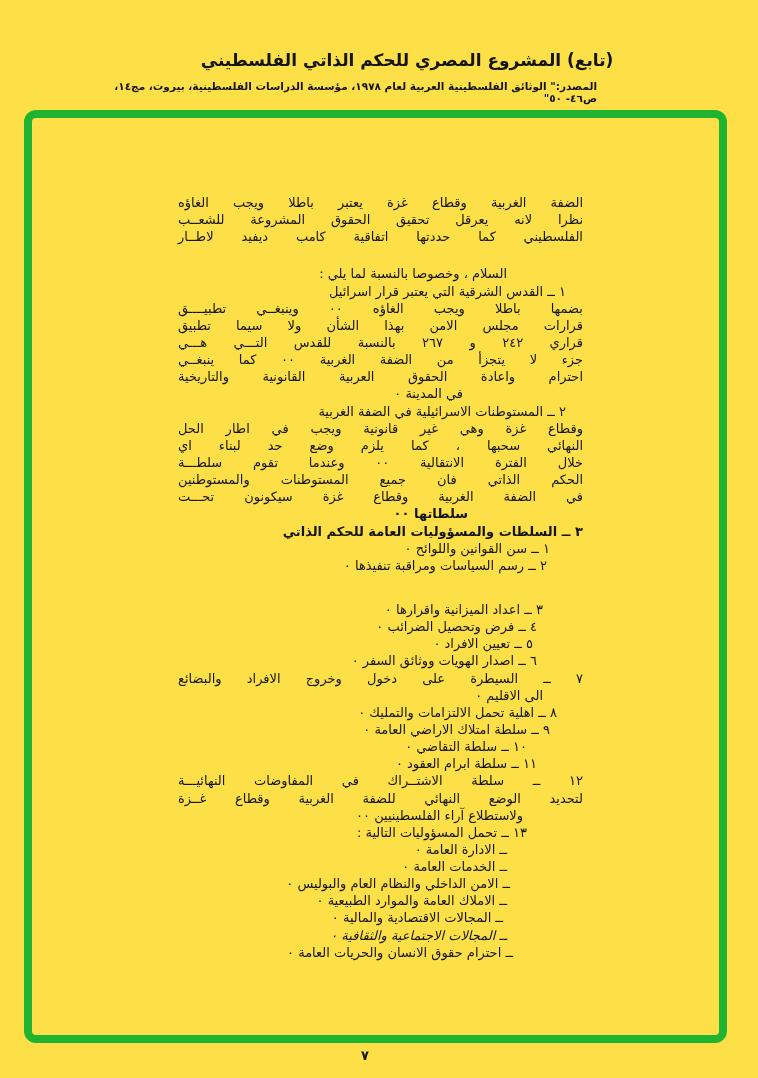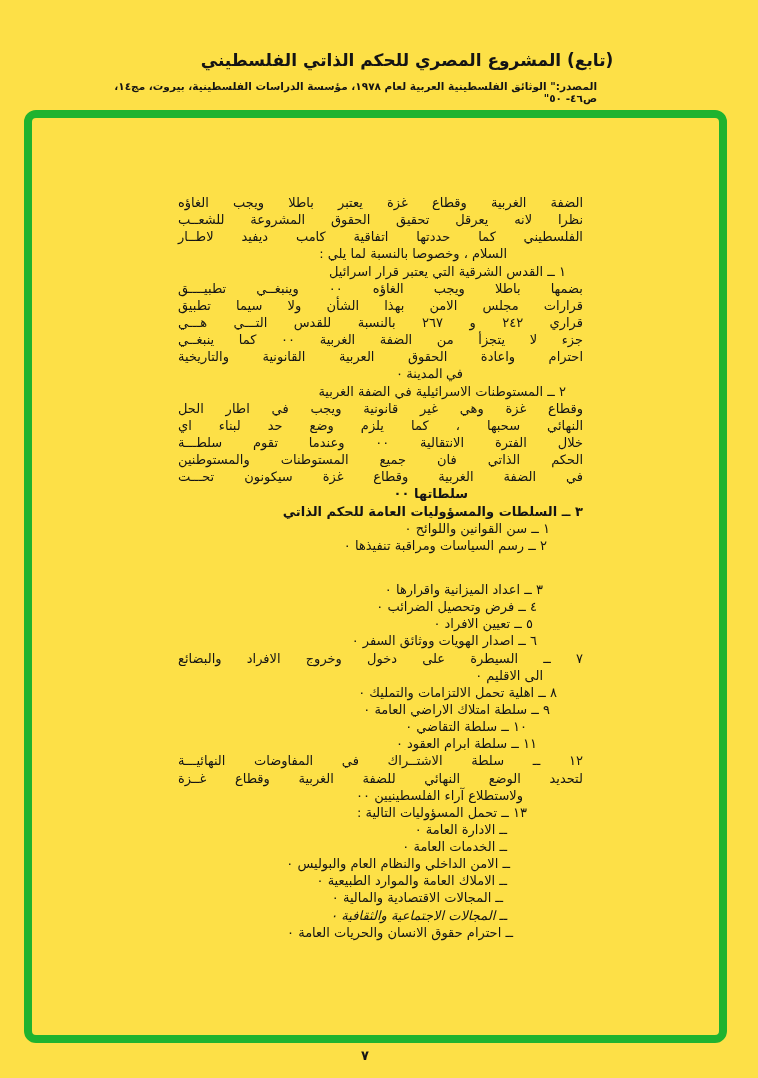--- a/index.html
+++ b/index.html
@@ -92,28 +92,28 @@
   <div class="doc-title">(تابع) المشروع المصري للحكم الذاتي الفلسطيني</div>
 
   <div class="doc-source">المصدر:" الوثائق الفلسطينية العربية لعام ١٩٧٨، مؤسسة الدراسات الفلسطينية، بيروت، مج١٤، ص٤٦- ٥٠"</div>
 
   <div class="frame" style="border-color: rgb(31, 179, 47);"></div>
 
   <div class="body-text" style="color: rgb(20, 20, 20);">
       <div class="line just">الضفة الغربية وقطاع غزة يعتبر باطلا ويجب الغاؤه</div>
       <div class="line just">نظرا لانه يعرقل تحقيق الحقوق المشروعة للشعــب</div>
       <div class="line just">الفلسطيني كما حددتها اتفاقية كامب ديفيد لاطــار</div>
-      <div class="line right" style="padding-right: 76px;">السلام ، وخصوصا بالنسبة لما يلي :</div>
+      <div class="line right" style="padding-right: 76px; margin-top: 20px;">السلام ، وخصوصا بالنسبة لما يلي :</div>
       <div class="line right" style="padding-right: 17px;">١ ــ القدس الشرقية التي يعتبر قرار اسرائيل</div>
       <div class="line just">بضمها باطلا ويجب الغاؤه ٠٠ وينبغــي تطبيــــق</div>
       <div class="line just">قرارات مجلس الامن بهذا الشأن ولا سيما تطبيق</div>
       <div class="line just">قراري ٢٤٢ و ٢٦٧ بالنسبة للقدس التـــي هـــي</div>
       <div class="line just">جزء لا يتجزأ من الضفة الغربية ٠٠ كما ينبغــي</div>
       <div class="line just">احترام واعادة الحقوق العربية القانونية والتاريخية</div>
-      <div class="line right" style="padding-right: 120px; font-family: Liberation Serif, serif;">في المدينة ٠</div>
+      <div class="line right" style="padding-right: 120px;">في المدينة ٠</div>
       <div class="line right" style="padding-right: 17px;">٢ ــ المستوطنات الاسرائيلية في الضفة الغربية</div>
       <div class="line just">وقطاع غزة وهي غير قانونية ويجب في اطار الحل</div>
       <div class="line just">النهائي سحبها ، كما يلزم وضع حد لبناء اي</div>
       <div class="line just">خلال الفترة الانتقالية ٠٠ وعندما تقوم سلطـــة</div>
       <div class="line just">الحكم الذاتي فان جميع المستوطنات والمستوطنين</div>
       <div class="line just">في الضفة الغربية وقطاع غزة سيكونون تحـــت</div>
       <div class="line right" style="padding-right: 115px; font-weight: bold;">سلطاتها ٠٠</div>
       <div class="line right bold">٣ ــ السلطات والمسؤوليات العامة للحكم الذاتي</div>
       <div class="line right" style="padding-right: 33px; text-align: right;">١ ــ سن القوانين واللوائح ٠</div>
       <div class="line right" style="padding-right: 36px;">٢ ــ رسم السياسات ومراقبة تنفيذها ٠</div>

